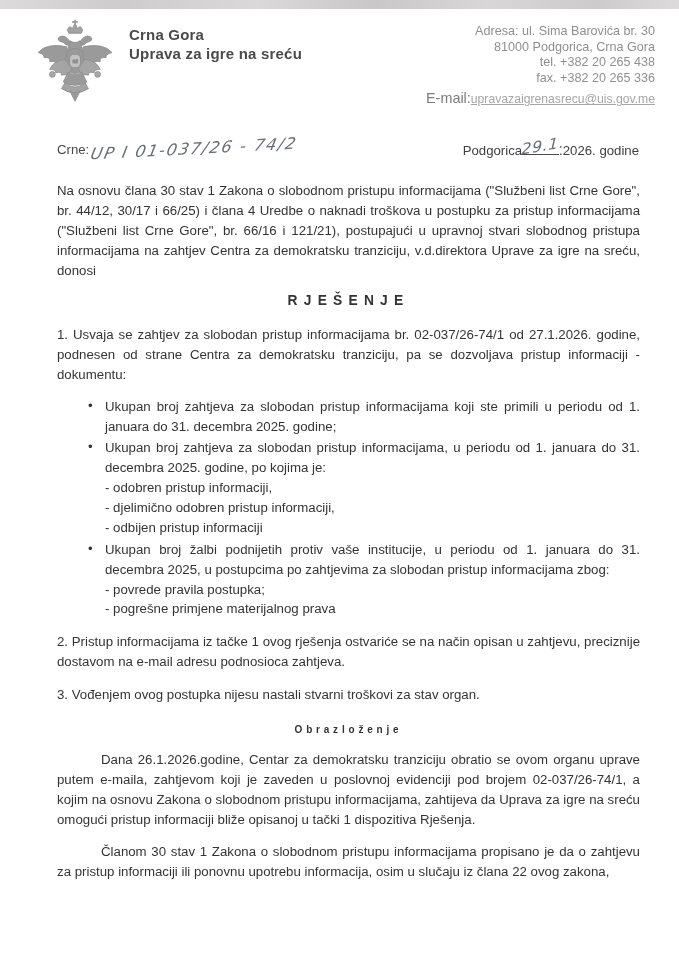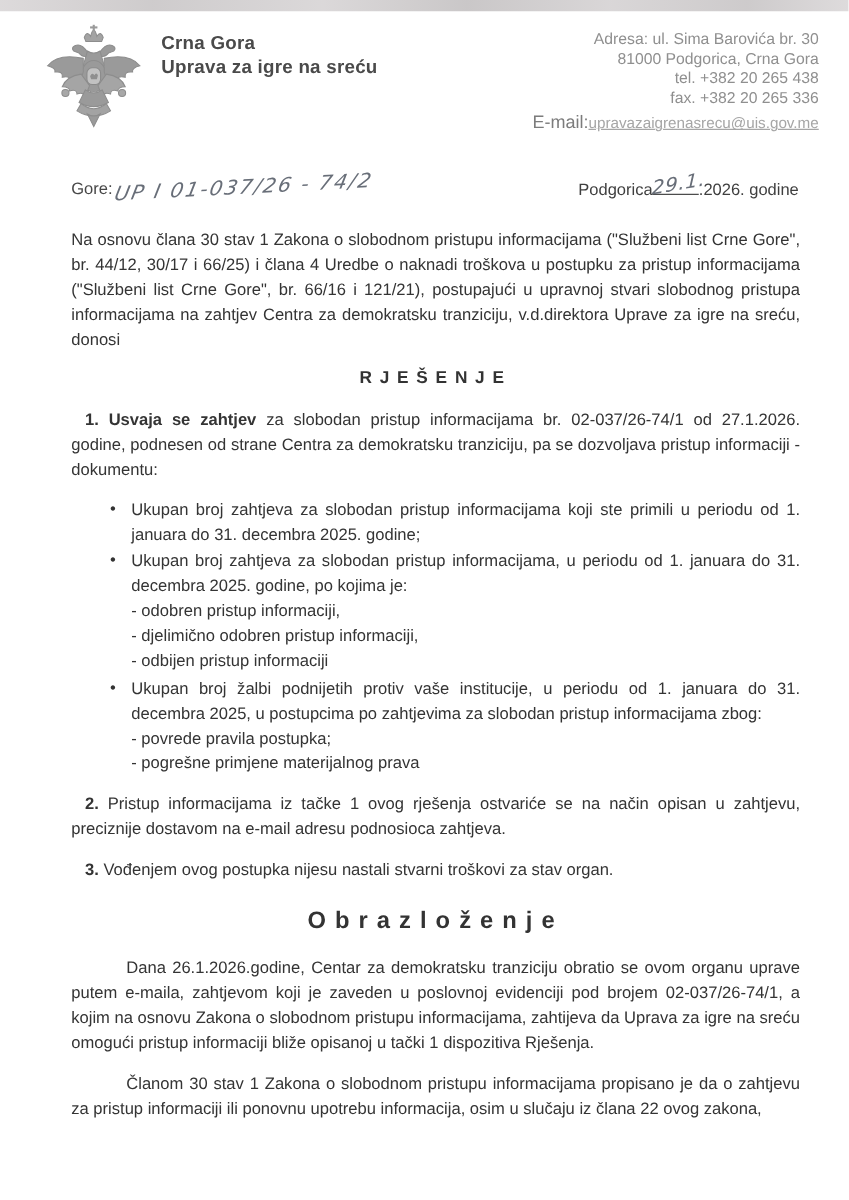--- a/index.html
+++ b/index.html
@@ -29,24 +29,24 @@
   .hand { font-family:"DejaVu Sans", sans-serif; font-style:italic; color:#686e78; }
   .hand-broj { display:inline-block; font-size:16px; letter-spacing:1.6px; transform:skewX(-14deg) rotate(-3deg); margin-left:3px; white-space:nowrap; }
   .date-slot { display:inline-block; width:37px; border-bottom:1.2px solid #4c4c4c; position:relative; height:15px; vertical-align:baseline; }
   .hand-date { position:absolute; left:0px; bottom:-1px; font-size:15.5px; letter-spacing:.5px; transform:skewX(-12deg) rotate(-10deg); white-space:nowrap; }
   
   .meta-row { display:flex; align-items:flex-end; margin:22px 40px 0 57px; font-size:13.2px; color:#474747; }
   .place-date { margin-left:auto; color:#3f3f3f; }
   
   .doc-body { margin:23px 39px 0 57px; font-size:13.25px; line-height:1.5; text-align:justify; color:#343434; }
   .doc-body p { margin:0; }
-  .b { font-weight:bold;margin-left:11px; }
+  .b { font-weight:normal; }
   .centered-heading { text-align:center; font-weight:bold; color:#333333; }
   .title-rjesenje { margin-top:11px !important; letter-spacing:.45em; font-size:13.8px; }
-  .title-obraz { margin-top:17px !important; letter-spacing:.38em; font-size:19px; }
+  .title-obraz { margin-top:17px !important; letter-spacing:.38em; font-size:10px; }
   .mt { margin-top:13px !important; }
   .points { margin:12px 0 0 31px; padding:0; list-style:none; }
   .points > li { position:relative; padding-left:17px; margin-top:2px; }
   .points > li::before { content:"\2022"; position:absolute; left:0; top:-1px; color:#333; }
   .sub-line { text-align:left; }
   .indent { text-indent:44px; }
 </style>
 </head>
 <body>
 
@@ -94,21 +94,21 @@
       <div class="addr-line">Adresa: ul. Sima Barovića br. 30</div>
       <div class="addr-line">81000 Podgorica, Crna Gora</div>
       <div class="addr-line">tel. +382 20 265 438</div>
       <div class="addr-line">fax. +382 20 265 336</div>
       <div class="email-row"><span>E-mail:</span><span class="email-addr">upravazaigrenasrecu@uis.gov.me</span></div>
     </div>
   </div>
 
   <div class="meta-row">
     <div>
-      <span>Gore:</span><span class="hand hand-broj">UP I 01-037/26 - 74/2</span>
+      <span>Crne:</span><span class="hand hand-broj">UP I 01-037/26 - 74/2</span>
     </div>
     <div class="place-date">
       <span>Podgorica</span><span class="date-slot"><span class="hand hand-date">29.1.</span></span><span>.2026. godine</span>
     </div>
   </div>
 
   <div class="doc-body">
 
     <p>Na osnovu člana 30 stav 1 Zakona o slobodnom pristupu informacijama ("Službeni list Crne Gore", br. 44/12, 30/17 i 66/25) i člana 4 Uredbe o naknadi troškova u postupku za pristup informacijama ("Službeni list Crne Gore", br. 66/16 i 121/21), postupajući u upravnoj stvari slobodnog pristupa informacijama na zahtjev Centra za demokratsku tranziciju,  v.d.direktora Uprave za igre na sreću, donosi</p>
 

